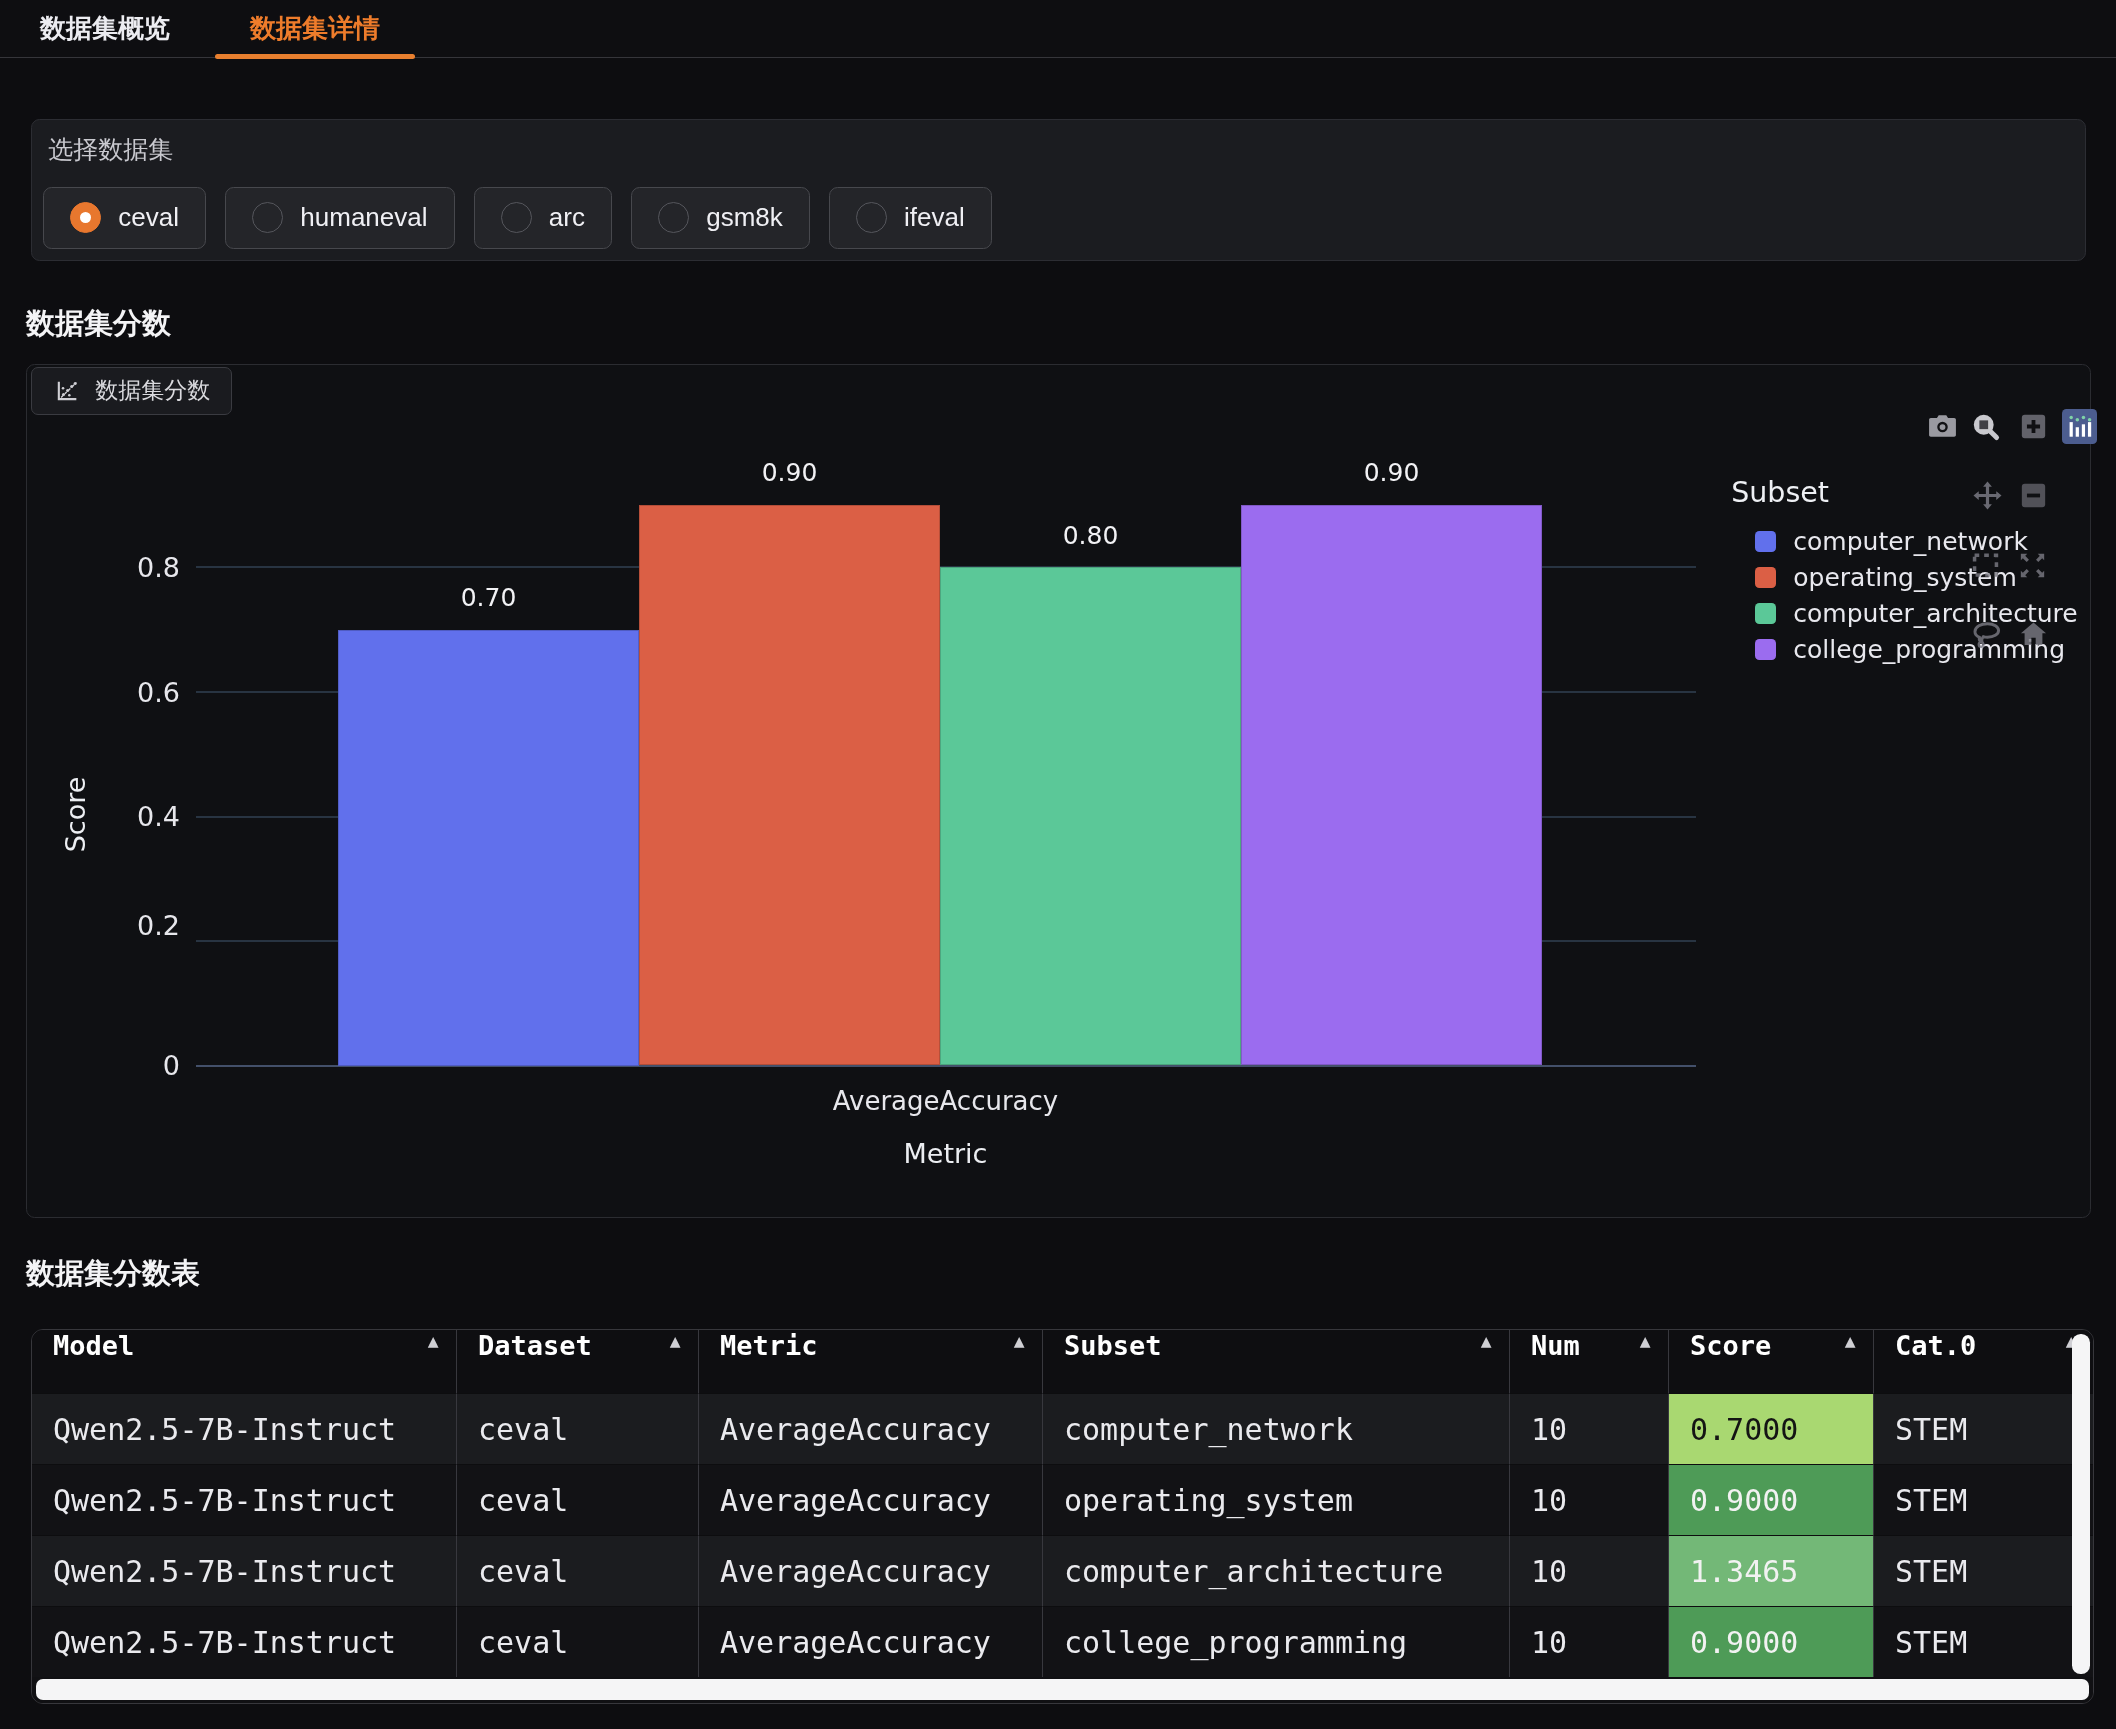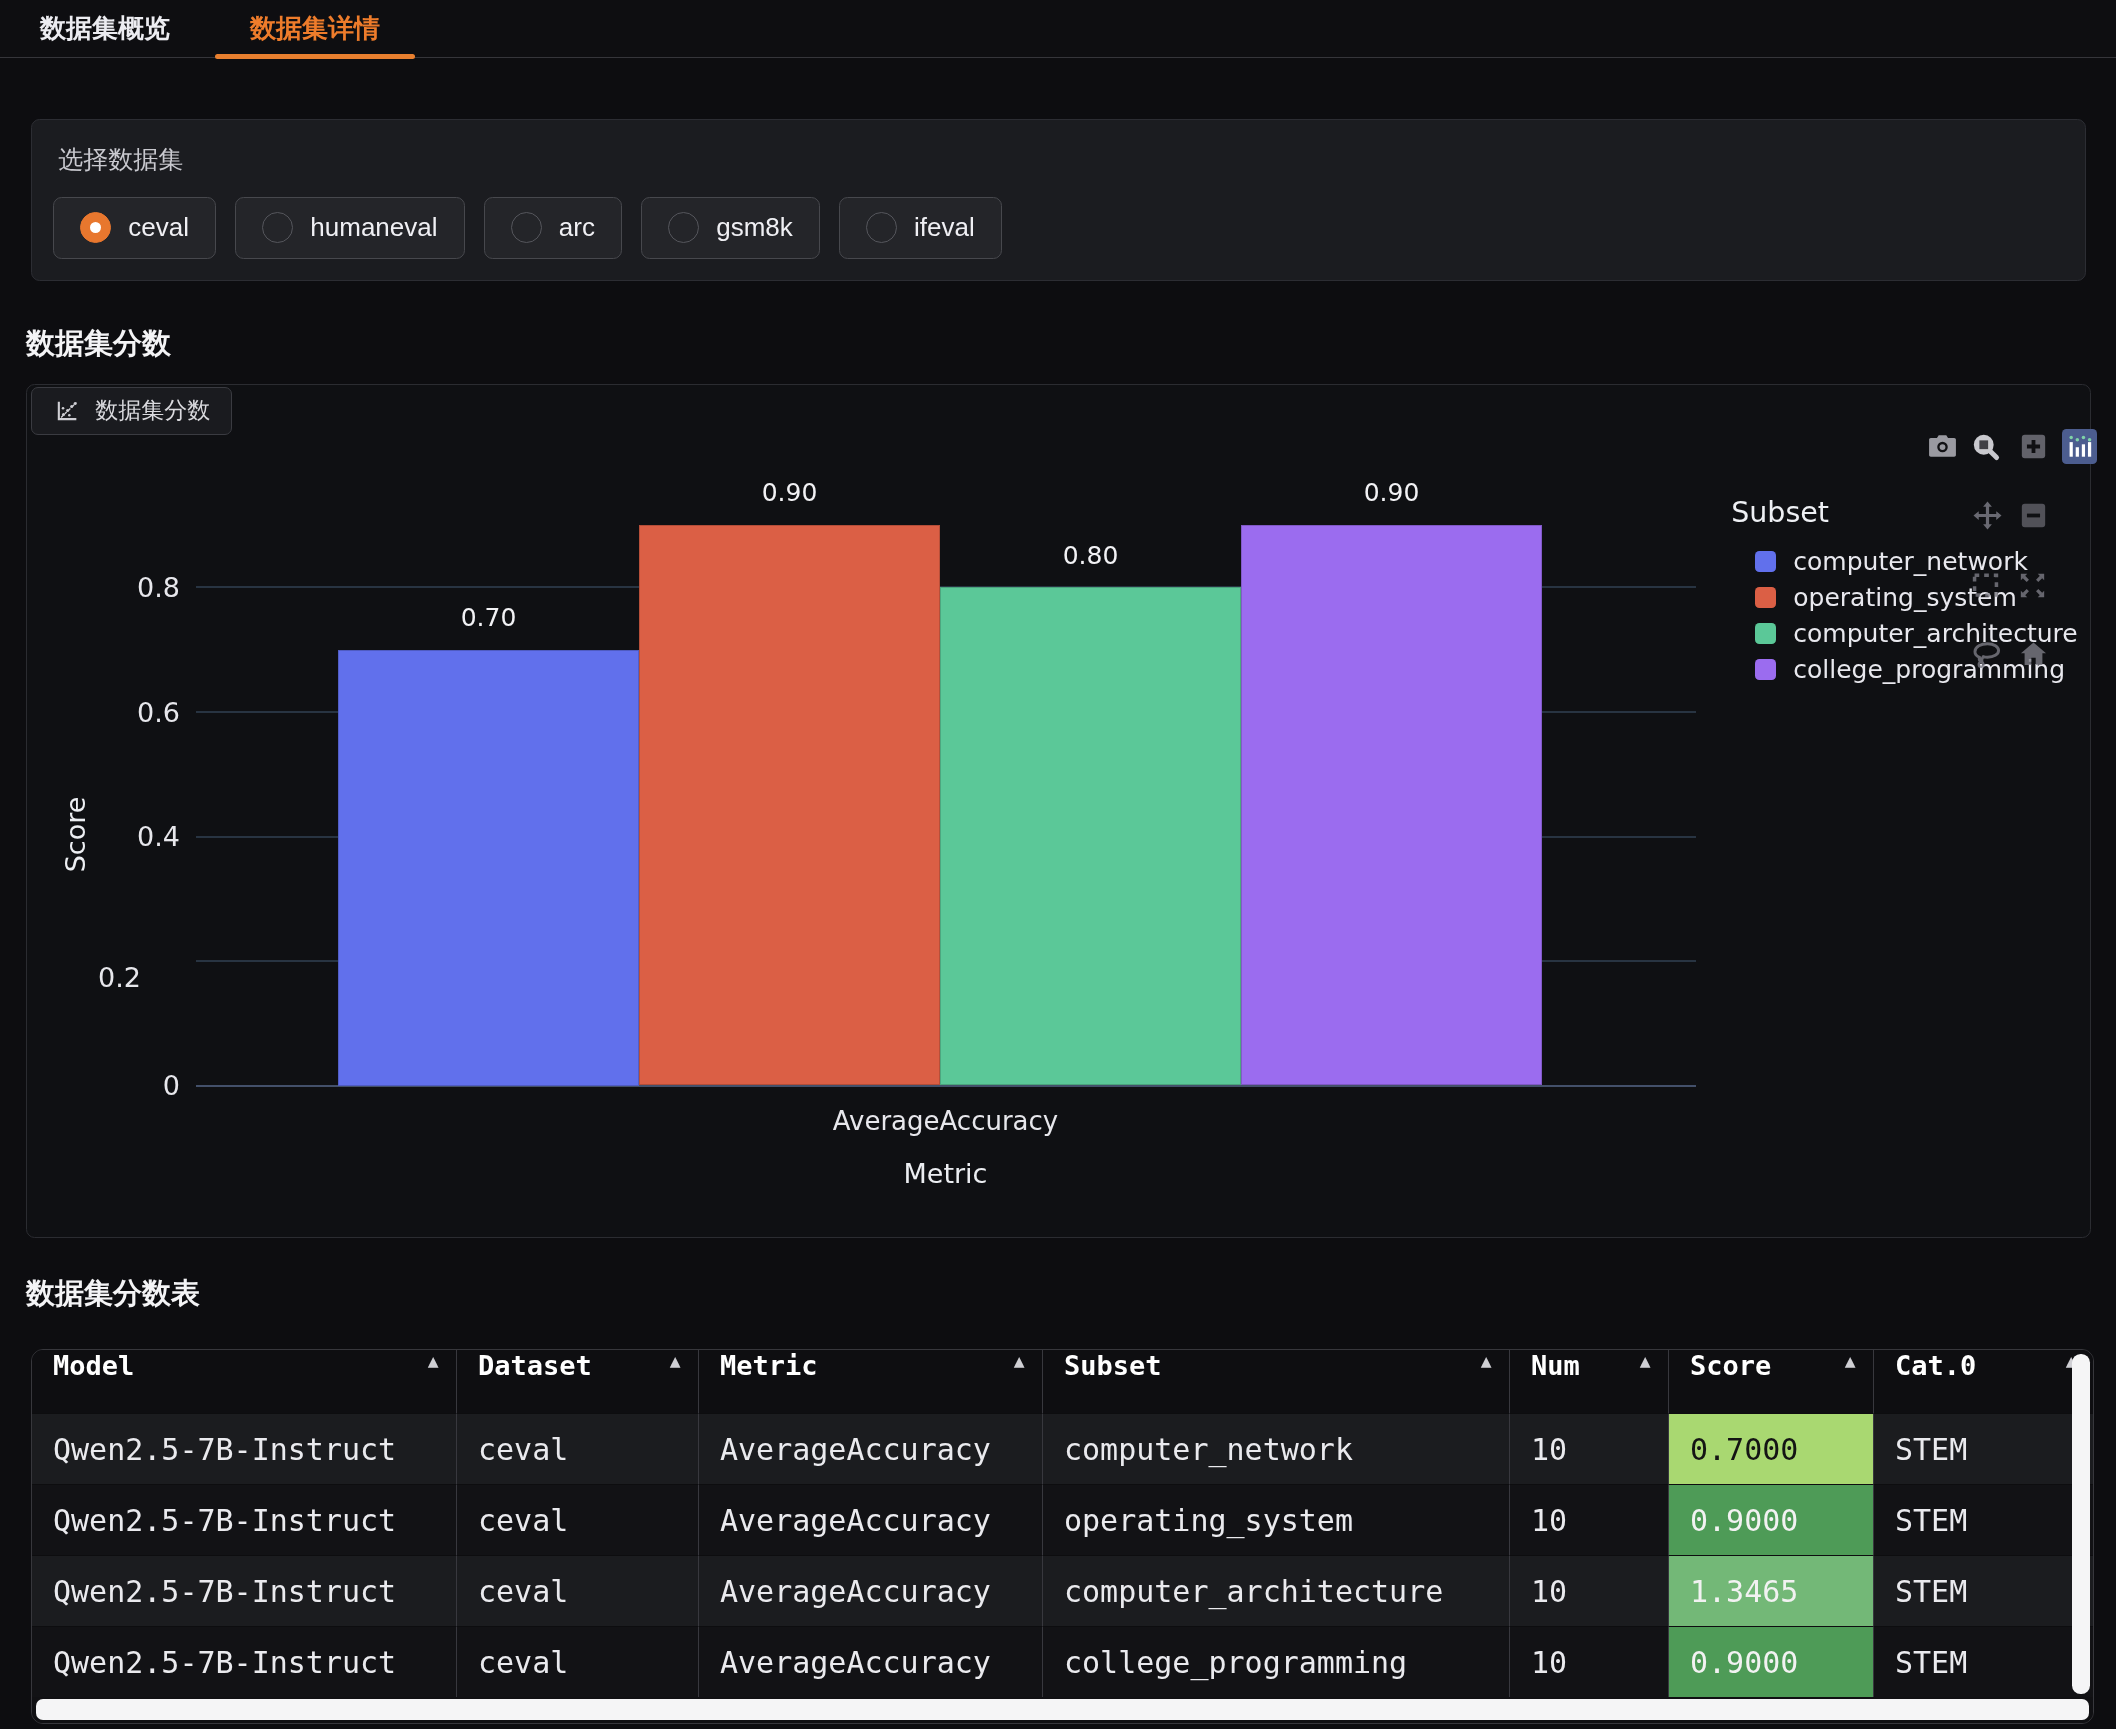--- a/index.html
+++ b/index.html
@@ -9,21 +9,21 @@
   
   .tabbar{display:flex;height:57px;border-bottom:1.7px solid #35353a;background:#0e0e11;}
   .tab{padding:16px 40px;display:flex;align-items:center;font-size:26px;font-weight:600;
        color:#ececf1;position:relative;cursor:pointer;}
   .tab.active{color:#ee7c2b;}
   .tab.active::after{content:"";position:absolute;left:5.2px;right:5.2px;bottom:-1.7px;height:5.2px;
        background:#e87f2f;border-radius:2.6px;}
 
   
   .selector-panel{margin:61px 31px 12px;background:#1b1c20;border:0.9px solid #2c2d33;
-       border-radius:8.6px;padding:21px;box-sizing:border-box;}
+       border-radius:8.6px;padding:11px;box-sizing:border-box;}
   .selector-label{font-size:25px;color:#c9c9cf;margin:1.7px 0 21px 5.2px;}
   .radio-row{display:flex;gap:19px;}
   .radio-box{display:flex;align-items:center;gap:17.3px;height:62px;padding:0 26px;
        background:#242529;border:0.9px solid #47484d;border-radius:8.6px;font-size:26px;
        font-weight:500;color:#f0f0f4;box-sizing:border-box;cursor:pointer;}
   .rc{width:31px;height:31px;border-radius:50%;border:1.7px solid #55565c;box-sizing:border-box;
        position:relative;flex:none;background:transparent;}
   .rc-dot{display:none;position:absolute;left:50%;top:50%;width:11.2px;height:11.2px;
        margin:-5.6px 0 0 -5.6px;border-radius:50%;background:#fff;}
   .radio-box.selected .rc{background:#e8772e;border-color:#e8772e;}
@@ -143,21 +143,21 @@
             <circle cx="14" cy="15.6" r="1.1"></circle>
         </g>
       </svg>
       <span>数据集分数</span>
     </div>
 
     <div id="plot">
         <div class="gridline" style="top: 700px; left: 169px; width: 1500px; background: rgb(67, 80, 106);"></div>
         <div class="ytick" style="top: 683px;">0</div>
         <div class="gridline" style="top: 575px; left: 169px; width: 1500px; background: rgb(40, 52, 66);"></div>
-        <div class="ytick" style="top: 575px; text-align: center;">0.2</div>
+        <div class="ytick" style="top: 543px;">0.2</div>
         <div class="gridline" style="top: 451px; left: 169px; width: 1500px; background: rgb(40, 52, 66);"></div>
         <div class="ytick" style="top: 434px;">0.4</div>
         <div class="gridline" style="top: 326px; left: 169px; width: 1500px; background: rgb(40, 52, 66);"></div>
         <div class="ytick" style="top: 310px;">0.6</div>
         <div class="gridline" style="top: 201px; left: 169px; width: 1500px; background: rgb(40, 52, 66);"></div>
         <div class="ytick" style="top: 185px;">0.8</div>
         <div class="bar" style="left: 311px; width: 301px; top: 265px; height: 436px; background: rgb(97, 112, 236);"></div>
         <div class="barlabel" style="left: 311px; width: 301px; top: 218px;">0.70</div>
         <div class="bar" style="left: 612px; width: 301px; top: 140px; height: 560px; background: rgb(219, 95, 69);"></div>
         <div class="barlabel" style="left: 612px; width: 301px; top: 93px;">0.90</div>

